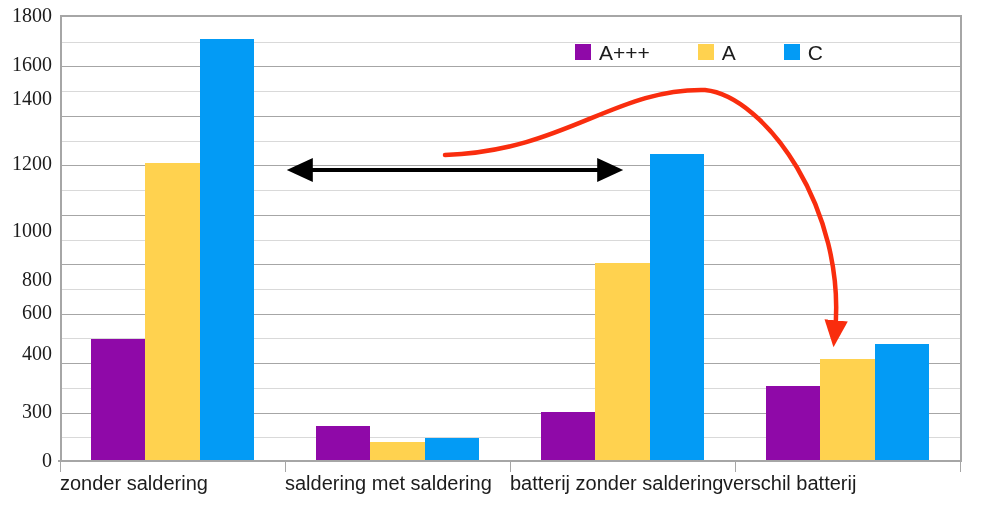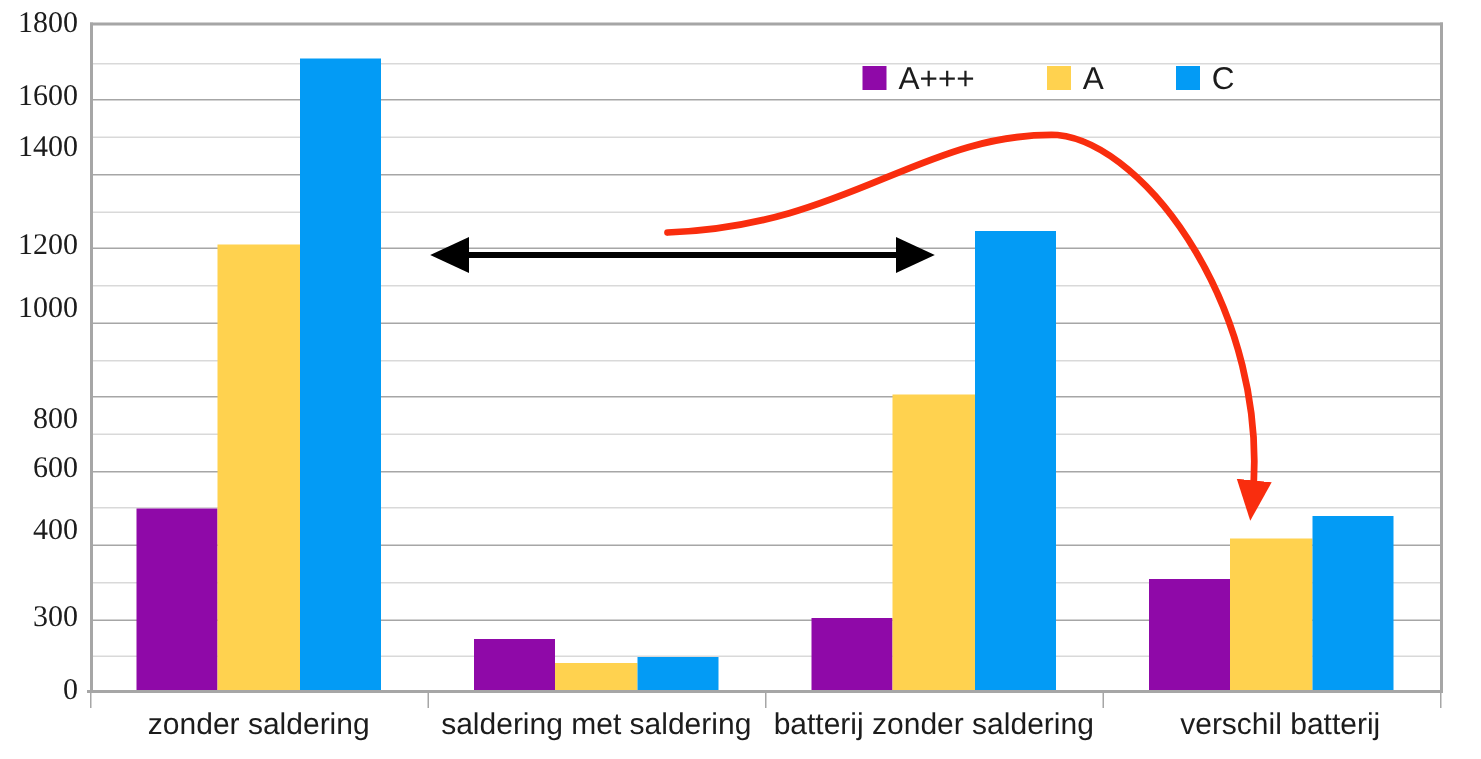--- a/index.html
+++ b/index.html
@@ -103,21 +103,20 @@
     top: 460px;
     width: 0;
     height: 12px;
     border-left: 1px solid #a6a6a6;
   }
   .cat-label {
     position: absolute;
     top: 472px;
     font-size: 20px;
     color: #1c1c1c;
-    text-align: center;
     line-height: 1.1;
     white-space: nowrap;
     font-family: "Liberation Sans", sans-serif;
   }
 
   
   #legend {
     position: absolute;
     left: 575px;
     top: 38px;
@@ -157,21 +156,21 @@
 <body>
 
 <div id="chart-root">
 
   <div class="y-axis-labels" id="y-axis-labels" style="height: 470px;">
       <div class="y-tick-label" style="top: 460px;">0</div>
       <div class="y-tick-label" style="top: 410.556px;">300</div>
       <div class="y-tick-label" style="top: 353px;">400</div>
       <div class="y-tick-label" style="top: 311.667px; text-align: center;">600</div>
       <div class="y-tick-label" style="top: 279px;">800</div>
-      <div class="y-tick-label" style="top: 205px;">1000</div>
+      <div class="y-tick-label" style="top: 230px;">1000</div>
       <div class="y-tick-label" style="top: 163.333px;">1200</div>
       <div class="y-tick-label" style="top: 98px;">1400</div>
       <div class="y-tick-label" style="top: 64.4444px;">1600</div>
       <div class="y-tick-label" style="top: 15px;">1800</div>
     </div>
 
   <div id="plot-area">
       <div class="gridline minor" style="top: 420.278px;"></div>
       <div class="gridline" style="top: 395.556px;"></div>
       <div class="gridline minor" style="top: 370.833px;"></div>
@@ -210,21 +209,21 @@
 
   <div id="category-axis">
       <div class="cat-tick" style="left: 60px;"></div>
       <div class="cat-tick" style="left: 285px;"></div>
       <div class="cat-tick" style="left: 510px;"></div>
       <div class="cat-tick" style="left: 735px;"></div>
       <div class="cat-tick" style="left: 960px;"></div>
       <div class="cat-label" style="left: 60px; width: 225px;">zonder saldering</div>
       <div class="cat-label" style="left: 285px; width: 225px;">saldering met saldering</div>
       <div class="cat-label" style="left: 510px; width: 225px;">batterij zonder saldering</div>
-      <div class="cat-label" style="left: 741px; width: 225px;">verschil batterij</div>
+      <div class="cat-label" style="left: 723px; width: 225px;">verschil batterij</div>
     </div>
 
   <div id="legend">
       <div class="legend-entry">
         <span class="legend-swatch" style="background: rgb(143, 9, 168);"></span>
         <span class="legend-text">A+++</span>
       </div>
       <div class="legend-entry">
         <span class="legend-swatch" style="background: rgb(255, 210, 79);"></span>
         <span class="legend-text">A</span>

